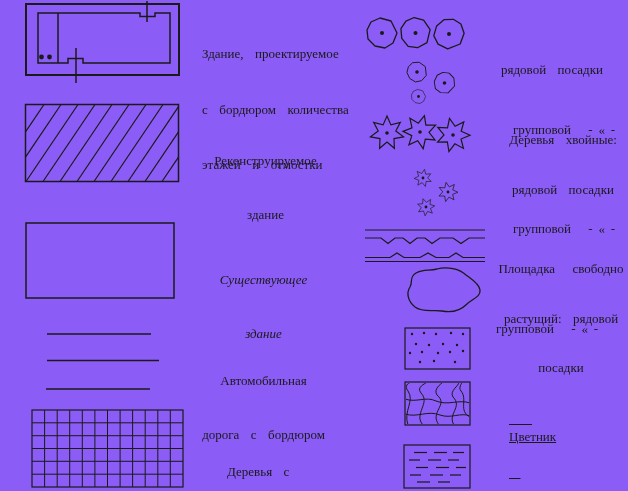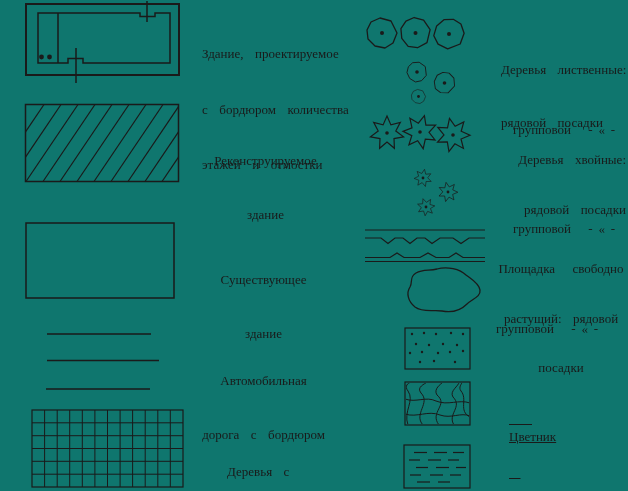--- a/index.html
+++ b/index.html
@@ -1,29 +1,29 @@
 <!DOCTYPE html>
 <html><head>
 <meta charset="utf-8">
 <style>
   html,body{margin:0;padding:0;background:#fff;}
-  #canvas{position:relative;width:628px;height:491px;background:#0f766e;overflow:hidden;
+  #canvas{position:relative;width:628px;height:491px;background:#8b5cf6;overflow:hidden;
           font-family:"Liberation Serif", serif;color:#1a1a1a;}
   #symbols{position:absolute;left:0;top:0;}
   .label{position:absolute;font-size:13px;line-height:18px;white-space:pre;word-spacing:2.5px;}
   .center{text-align:center;}
   
   .l1{left:202px;top:8px;line-height:18.5px;}
   .l2{left:198px;top:116px;width:135px;}
-  .l3{left:196px;top:235px;width:135px;}
+  .l3{left:196px;top:235px;width:135px;font-style:italic;}
   .l4{left:196px;top:336px;width:135px;}
   .l5{left:227px;top:427px;}
   .r1{left:501px;top:26px;line-height:17.5px;}
   .r2{left:513px;top:85px;}
-  .r3{left:500px;top:119px;width:126px;line-height:16.5px;text-align:right;}
+  .r3{left:500px;top:99px;width:126px;line-height:16.5px;}
   .r4{left:513px;top:184px;}
   .r5{left:494px;top:228px;width:134px;line-height:16.5px;}
   .r6{left:496px;top:284px;}
   .r7{left:509px;top:342px;}
   .r8{left:509px;top:392px;text-decoration:underline;}
   .r9{left:507px;top:456px;}
   
   .s1 {stroke:#1a1a1a;fill:none;stroke-width:1;}
   .s12{stroke:#1a1a1a;fill:none;stroke-width:1.2;}
   .s13{stroke:#1a1a1a;fill:none;stroke-width:1.3;}
@@ -228,21 +228,20 @@
   <div class="label l4 center">
     <div>Автомобильная</div>
     <div>дорога  с  бордюром</div>
   </div>
   <div class="label l5">
     <div>Деревья  с</div>
     
   </div>
 
   <div class="label r1">
-    <div>Деревья  лиственные:</div>
     <div>рядовой  посадки</div>
   </div>
   <div class="label r2">
     <div>групповой   - « -</div>
   </div>
   <div class="label r3 center">
     <div>Деревья  хвойные:</div>
     <div>рядовой  посадки</div>
   </div>
   <div class="label r4">

